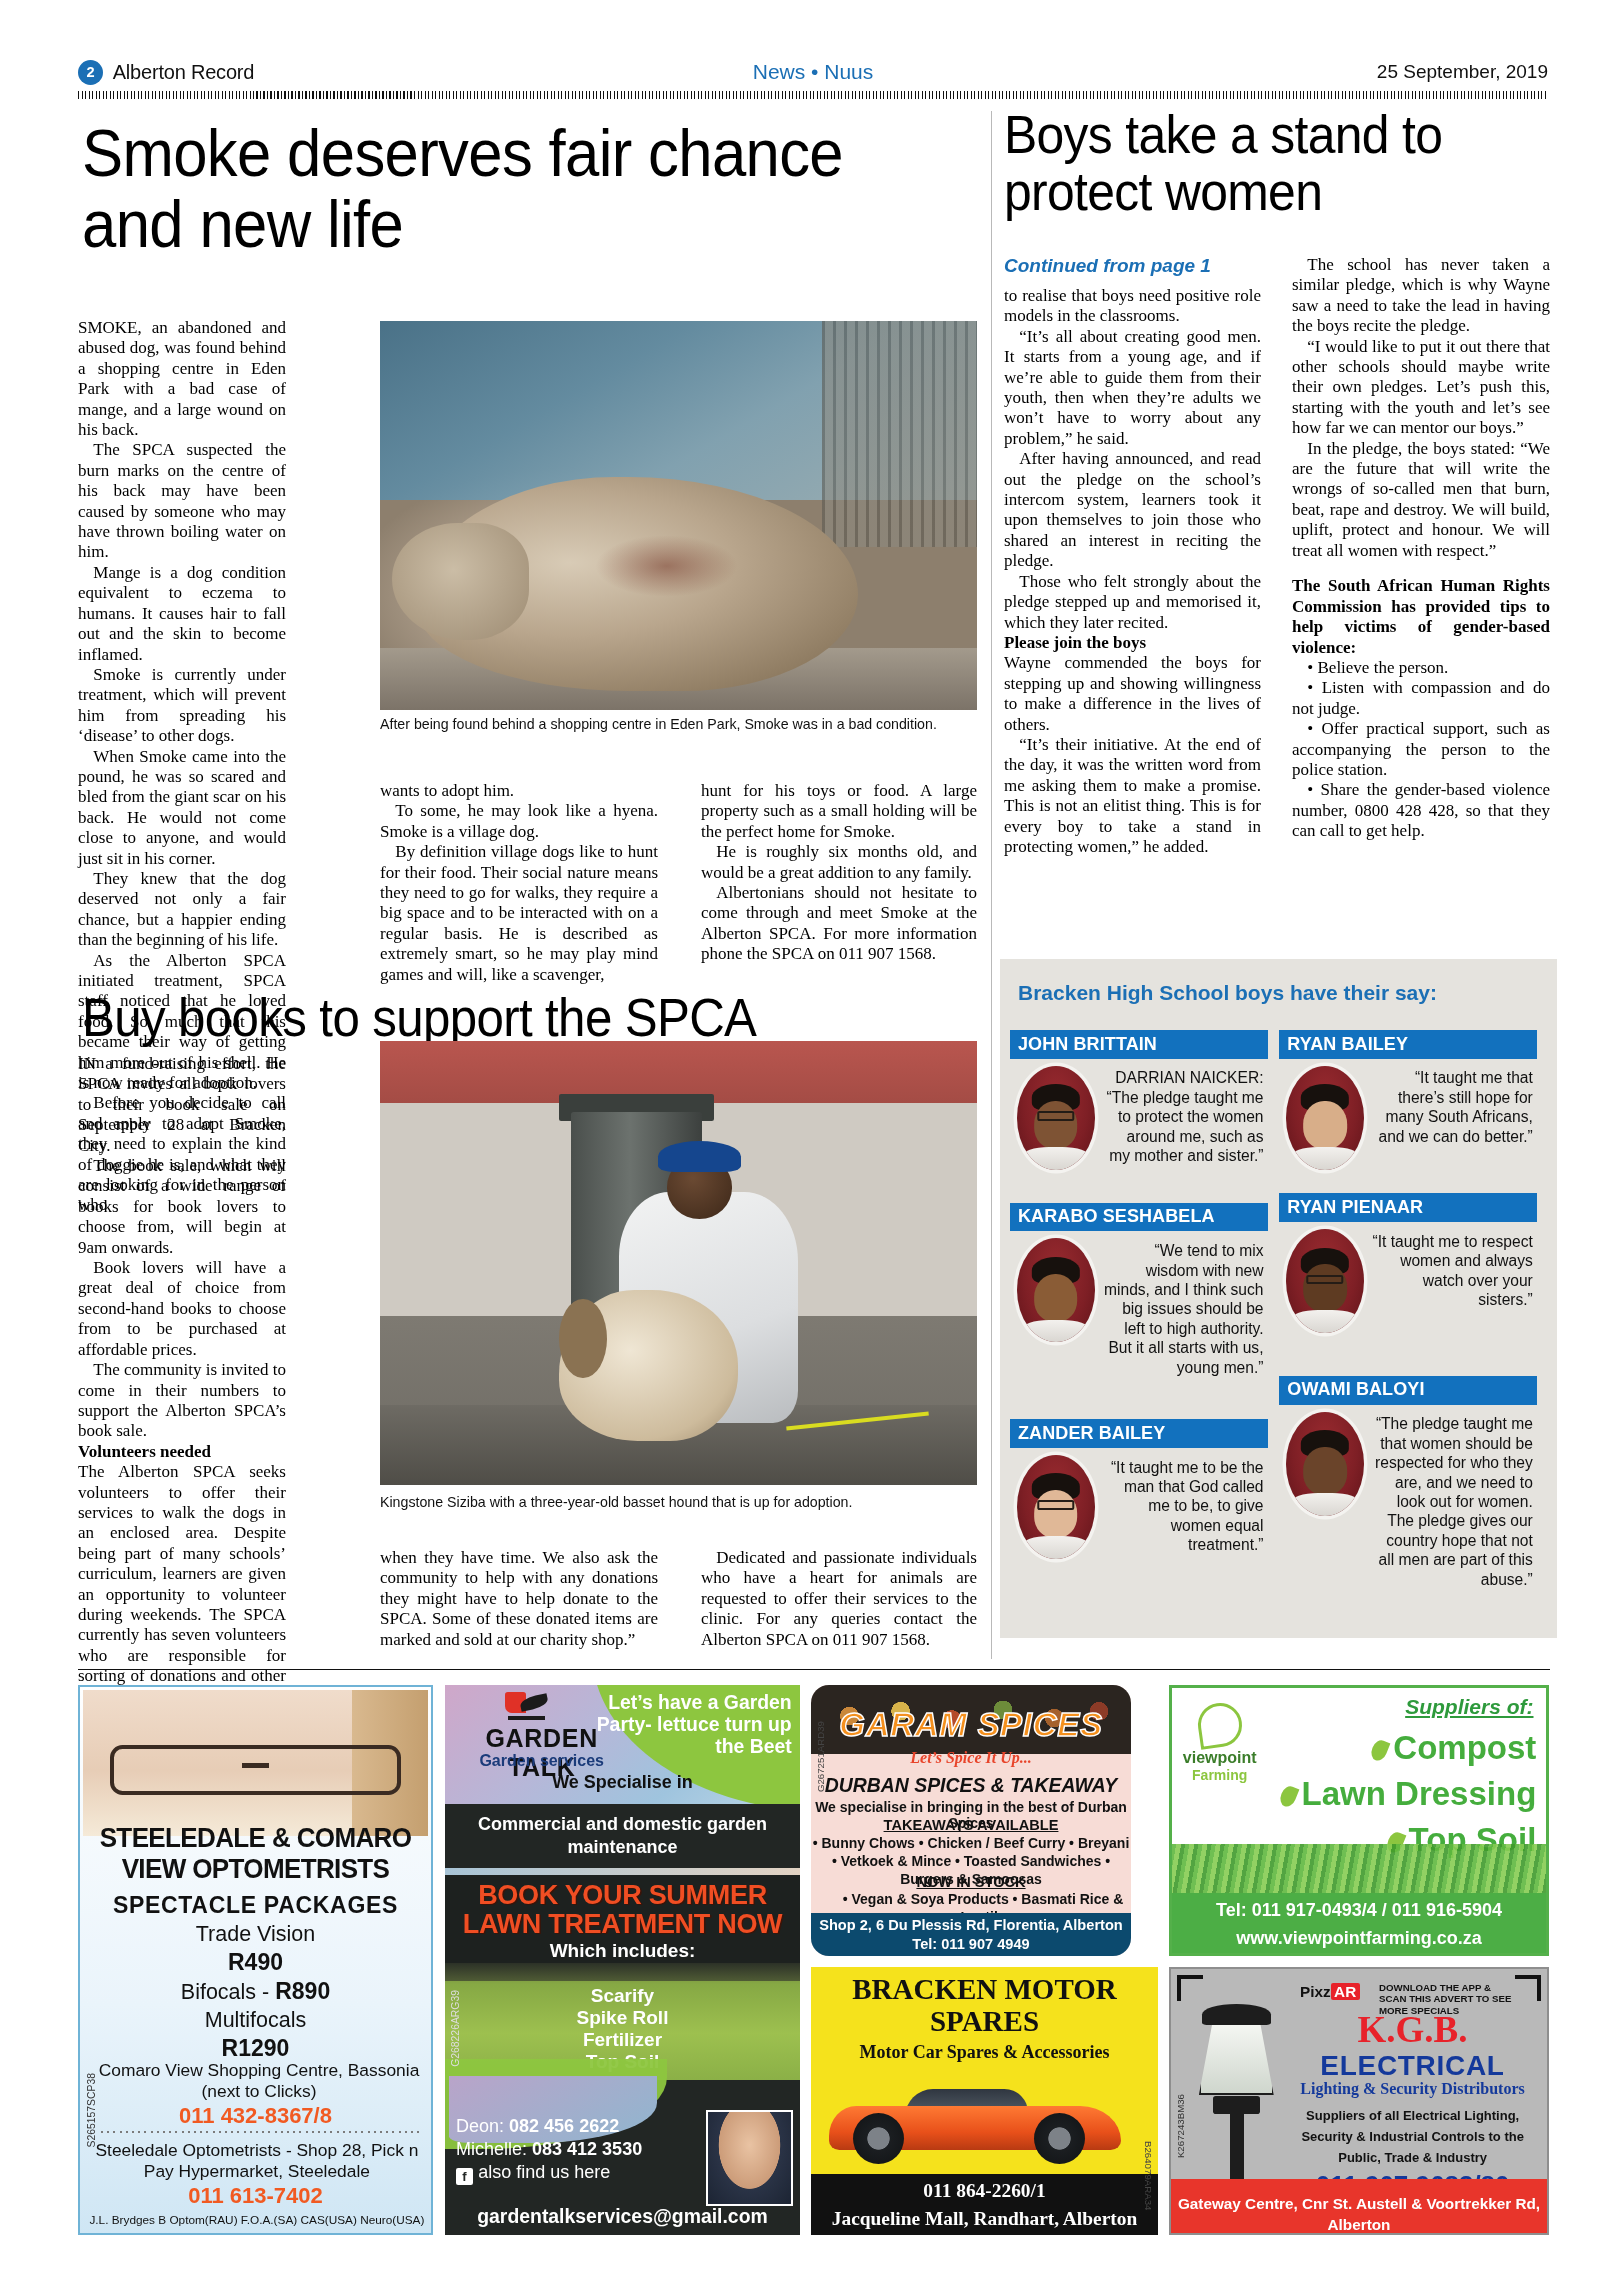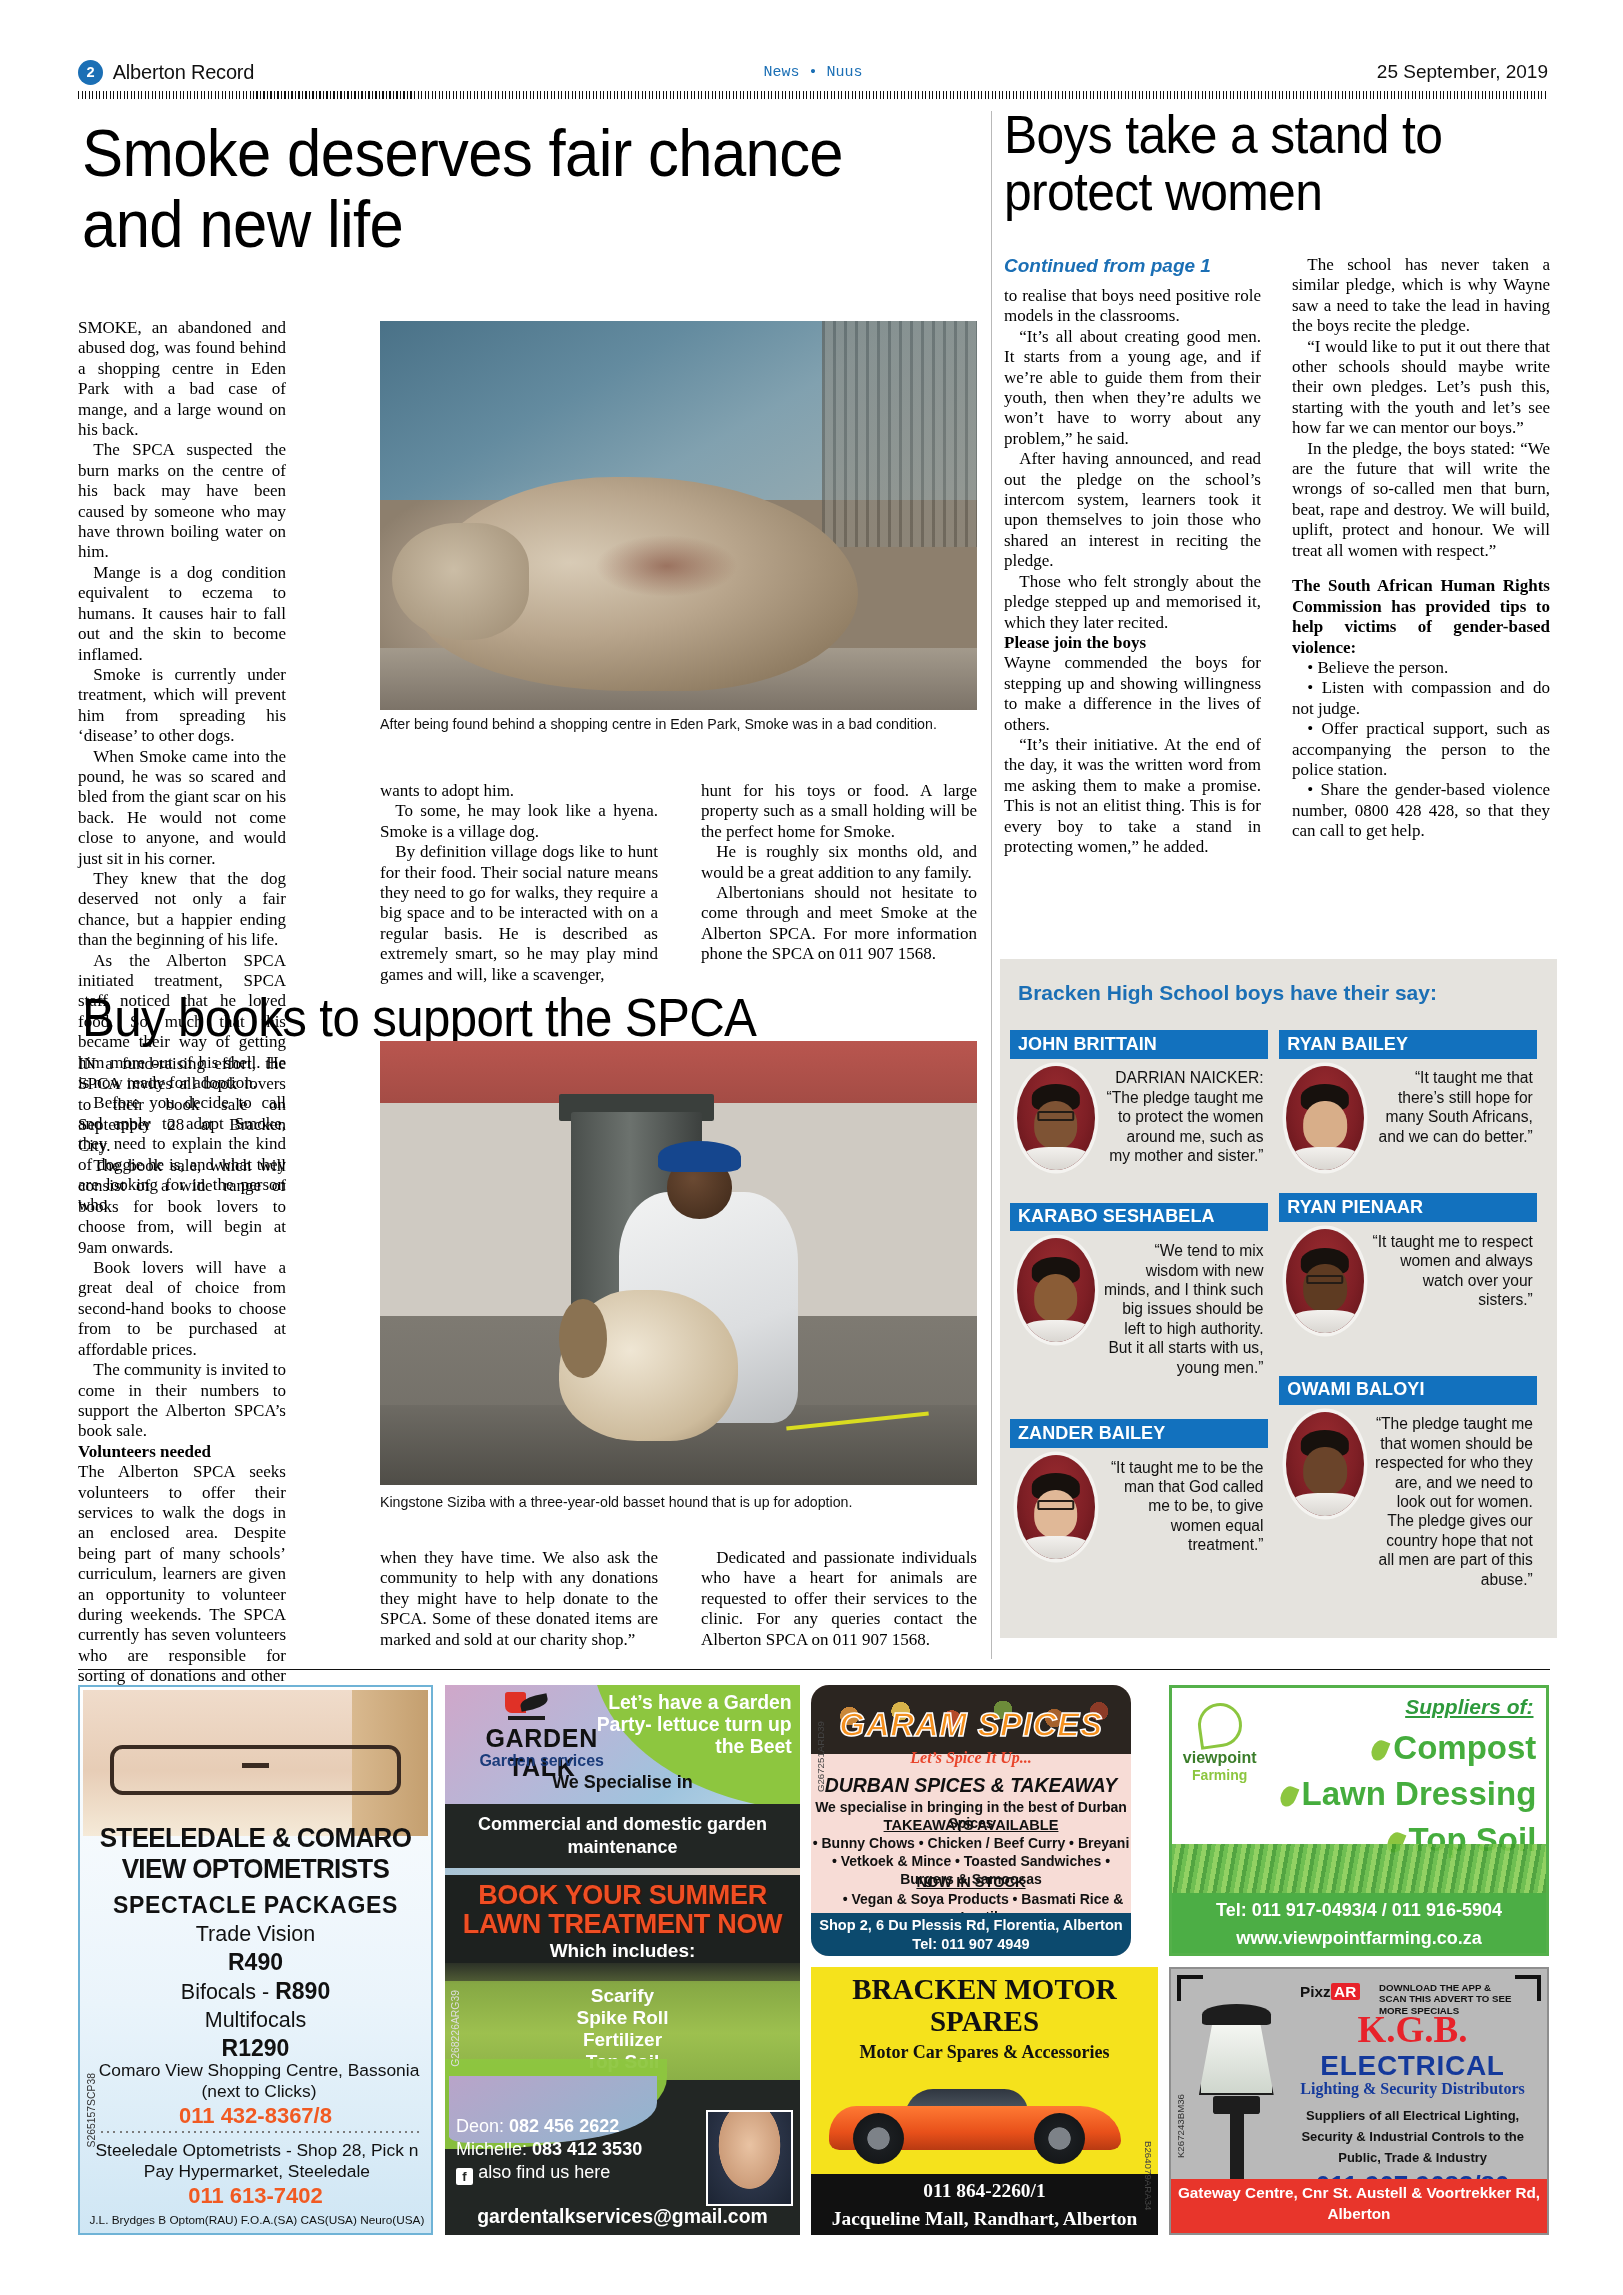--- a/index.html
+++ b/index.html
@@ -25,22 +25,22 @@
     font-weight: bold; font-size: 14.6px;
     display: flex; align-items: center; justify-content: center;
     margin-right: 9.7px; flex: none;
   }
   .masthead-pub {
     font-family: "Liberation Sans", sans-serif;
     font-size: 20px; color: #111; letter-spacing: -0.2px;
   }
   .masthead-section {
     position: absolute; left: 50%; transform: translateX(-50%);
-    font-family: Liberation Mono, monospace;
-    font-size: 15px; color: #1b6fb5;
+    font-family: Liberation Sans, sans-serif;
+    font-size: 21px; color: #1b6fb5;
   }
   .masthead-date {
     margin-left: auto;
     font-family: "Liberation Sans", sans-serif;
     font-size: 19px; color: #111;
   }
   .masthead-rule {
     position: absolute; left: 78px; top: 91px; width: 1470px; height: 7.6px;
     background-image: repeating-linear-gradient(to right, #111 0px, #111 1.4px, #fff 1.4px, #fff 3.5px);
   }
@@ -678,21 +678,21 @@
   }
   #ad-kgb .kgb-tel {
     position: absolute; left: 117px; right: 9.7px; top: 201px; text-align: center;
     font-family: "Liberation Sans", sans-serif; font-weight: bold;
     font-size: 26px; color: #14399b;
   }
   #ad-kgb .kgb-footer {
     position: absolute; left: 0; right: 0; bottom: 0; height: 54px;
     background: #e8352b; color: #fff; text-align: center;
     font-family: "Liberation Sans", sans-serif; font-weight: bold;
-    font-size: 15.3px; line-height: 21px; padding-top: 3px;
+    font-size: 15.3px; line-height: 21px; padding-top: 14px;
   }
   #ad-kgb .adcode {
     position: absolute; left: 4.2px; top: 125px;
     font-family: "Liberation Sans", sans-serif; font-size: 9.7px; color: #333;
     writing-mode: vertical-rl; transform: rotate(180deg);
   }
 
   .hr-divider {
     position: absolute; left: 78px; width: 1472px; height: 1.4px; background: #111;
   }

